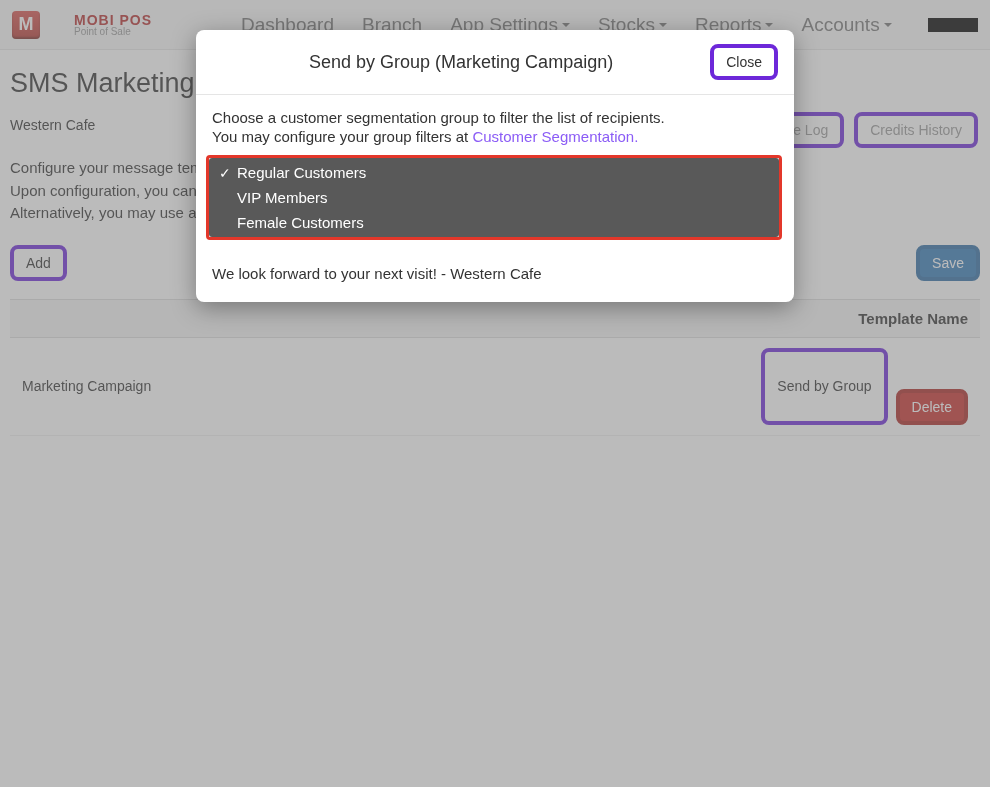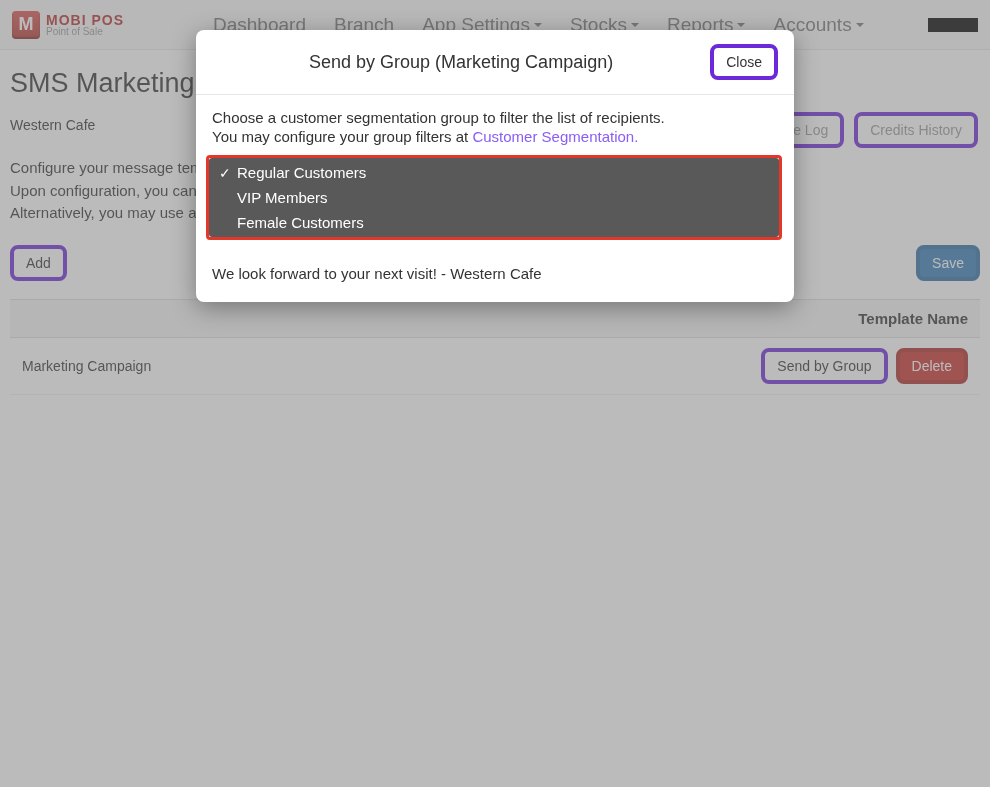--- a/index.html
+++ b/index.html
@@ -29,21 +29,21 @@
     gap: 6px;
   }
   .brand-badge {
     width: 28px; height: 28px;
     background: linear-gradient(#d9534f,#b43933);
     border-radius: 4px;
     display:flex; align-items:center; justify-content:center;
     color:#fff; font-weight:bold; font-size:18px;
     box-shadow: inset 0 -2px 2px rgba(0,0,0,.3);
   }
-  .brand-text { line-height: 1; }
+  .brand-text { line-height: 1; margin-left: 28px; }
   .brand-title { color:#b62e2e; font-size:14px; font-weight:600; letter-spacing:1px; }
   .brand-sub { color:#999; font-size:10px; }
 
   .navmenu { display:flex; margin-left: 75px; }
   .navmenu .item {
     padding: 15px 14px;
     color:#777;
     font-size:19px;
     display:flex; align-items:center; gap:4px;
     cursor:pointer;
@@ -70,21 +70,21 @@
     display:inline-block;
     padding:6px 12px;
     font-size:14px;
     border:4px solid #6d28d9;
     background:#fff;
     color:#333;
     border-radius:8px;
     cursor:pointer;
   }
   .btn-primary { background:#337ab7; border-color:#2e6da4; color:#fff; }
-  .btn-danger { background:#c9302c; border-color:#ac2925; color:#fff; }
+  .btn-danger { background:#c9302c; border-color:#ac2925; color:#fff;margin-top:41px; }
 
   .section-header {
     background:#f5f5f5;
     border-top:1px solid #ddd;
     border-bottom:1px solid #ddd;
     padding:10px 12px;
     font-weight:700;
     font-size:15px;
     text-align:right;
   }

